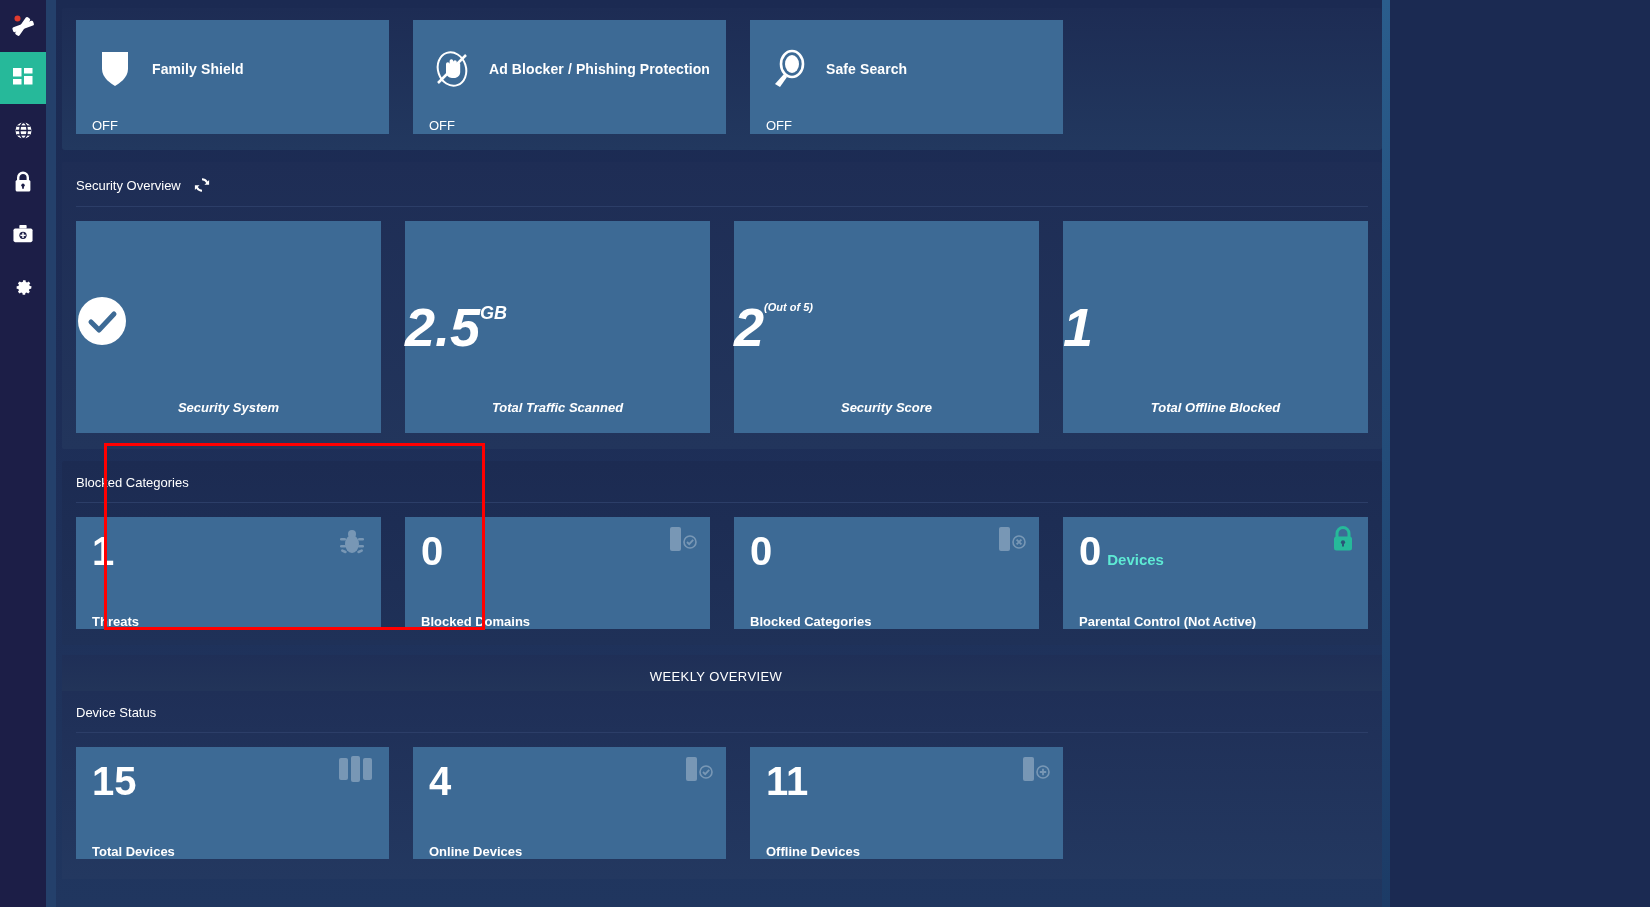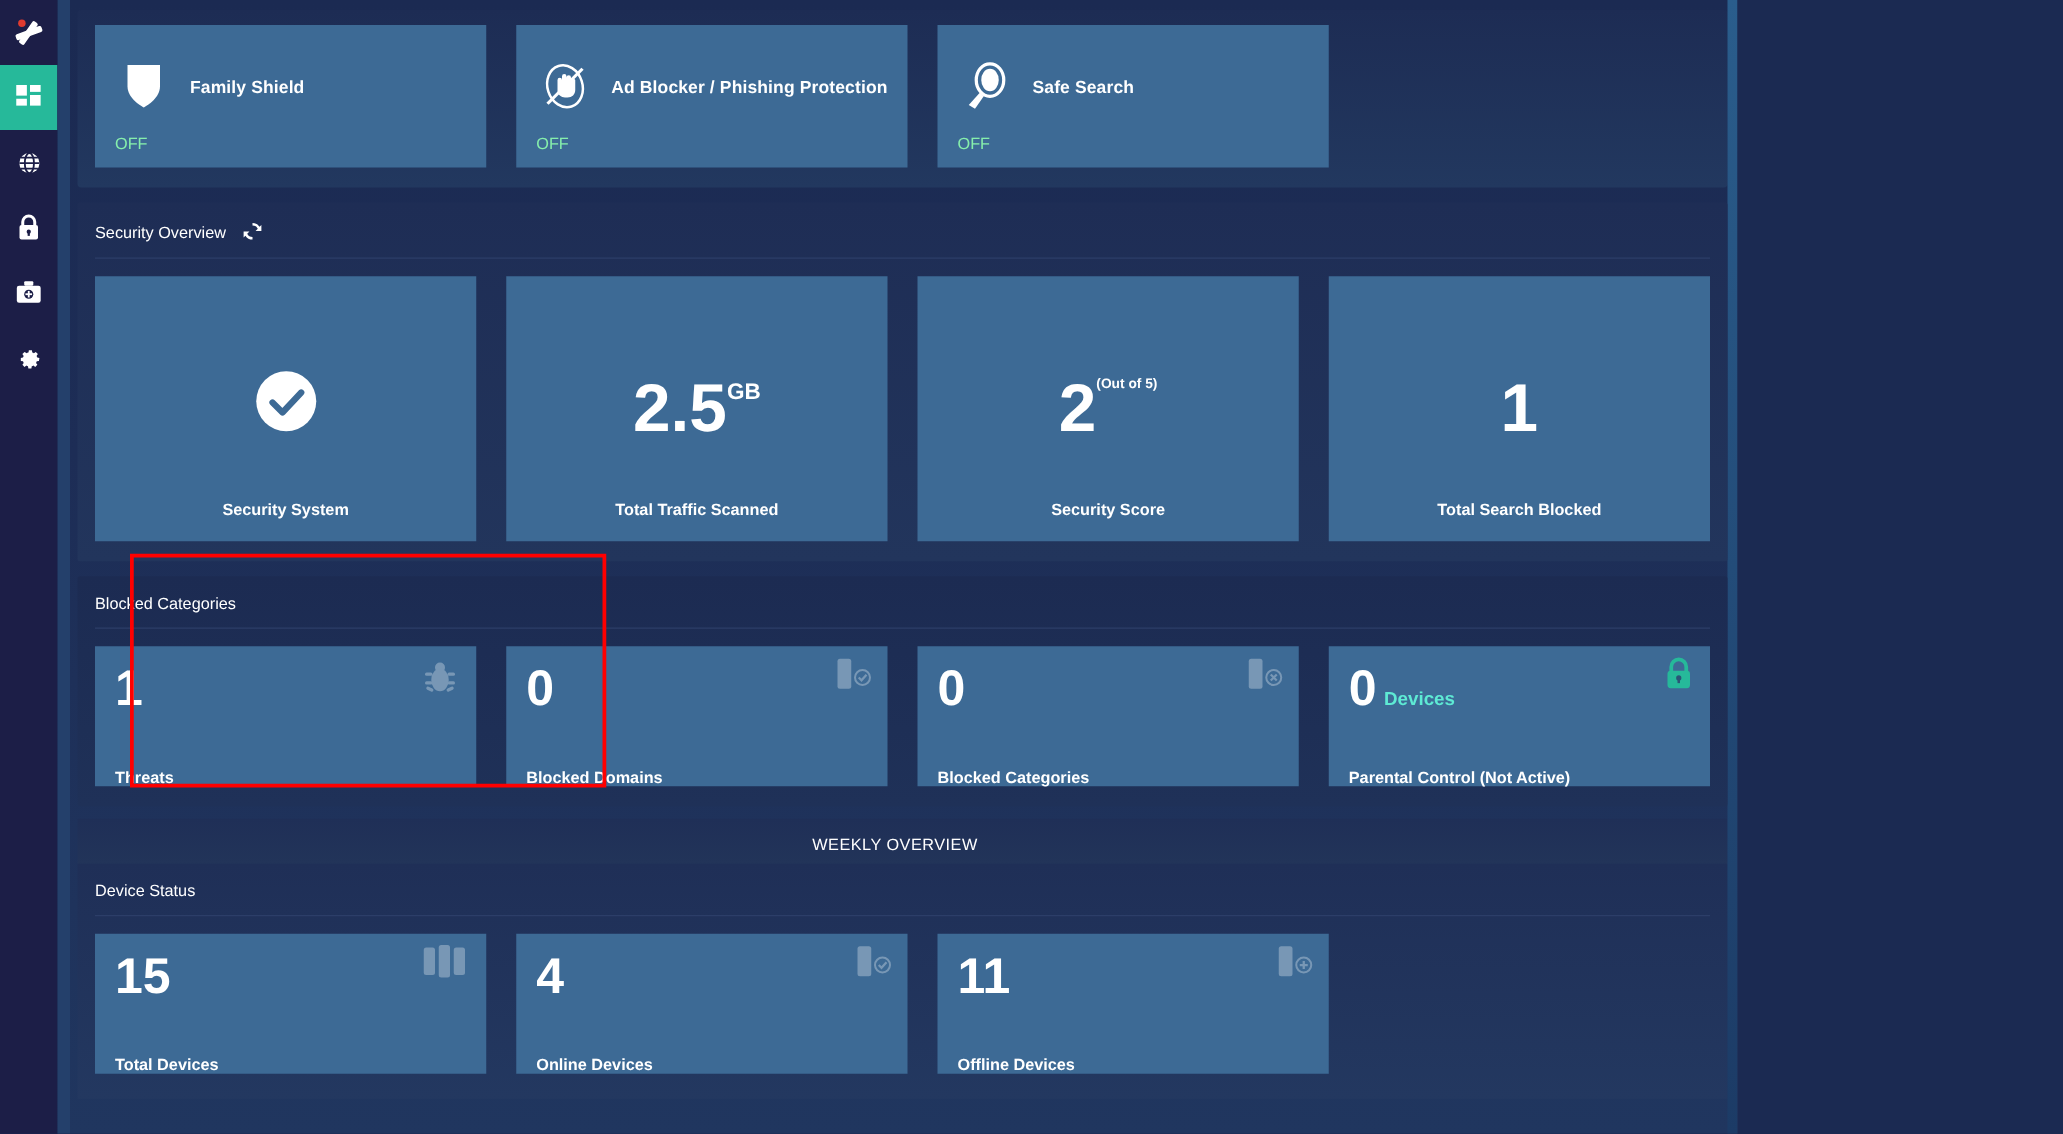--- a/index.html
+++ b/index.html
@@ -47,21 +47,21 @@
   
   .feat-card {
     background: #3d6a95;
     height: 114px;
     padding: 14px 16px;
     position: relative;
   }
   .feat-head { display: flex; align-items: center; gap: 14px; margin-top: 12px;}
   .feat-icon { width: 46px; height: 46px; display:flex; align-items:center; justify-content:center; color:#fff; flex:0 0 46px;}
   .feat-title { color: #ffffff; font-size: 14px; font-weight: bold; letter-spacing: .1px;}
-  .feat-state { color: #86efac; font-size: 13px; position: absolute; left: 16px; bottom: 12px; }
+  .feat-state { color: #ffffff; font-size: 13px; position: absolute; left: 16px; bottom: 1px; }
 
   
   .section {
     background: linear-gradient(180deg,#1e2d55 0%,#22355c 100%);
     margin: 12px 8px 0 16px;
     padding: 10px 14px 16px 14px;
     border-radius: 2px;
     position: relative;
   }
   .section.blocked { background: linear-gradient(180deg,#1c2b52 0%,#1f3158 100%); }
@@ -71,21 +71,21 @@
     border-bottom: 1px solid #2c3e68;
     margin-bottom: 14px;
   }
   .section-title { color:#fff; font-size: 13px; }
   .refresh-icon { color:#fff; display:flex; align-items:center;}
 
   
   .stat-card {
     background: #3d6a95; height: 212px;
     position: relative; display:flex; flex-direction: column;
-    align-items: center; justify-content: center;
+    align-items: flex-start; justify-content: center; font-style: italic;
   }
   .stat-check { margin-bottom: 8px; }
   .stat-value {
     color:#fff; font-size: 54px; font-weight: 700; line-height: 1;
     display:flex; align-items: flex-start;
   }
   .stat-sup { font-size: 18px; font-weight:700; margin-top: 4px; }
   .stat-sup.small { font-size: 11px; font-weight: 700; margin-top: 2px;}
   .stat-label {
     color:#fff; font-size: 13px; font-weight: bold;
@@ -289,21 +289,21 @@
             <span>2</span>
             <span class="stat-sup small">(Out of 5)</span>
           </div>
           <div class="stat-label">Security Score</div>
         </div>
 
         <div class="stat-card">
           <div class="stat-value">
             <span>1</span>
           </div>
-          <div class="stat-label">Total Search Blocked</div>
+          <div class="stat-label">Total Offline Blocked</div>
         </div>
       </div>
     </div>
 
     <div class="section blocked">
       <div class="section-head">
         <span class="section-title">Blocked Categories</span>
       </div>
 
       <div class="grid4">

